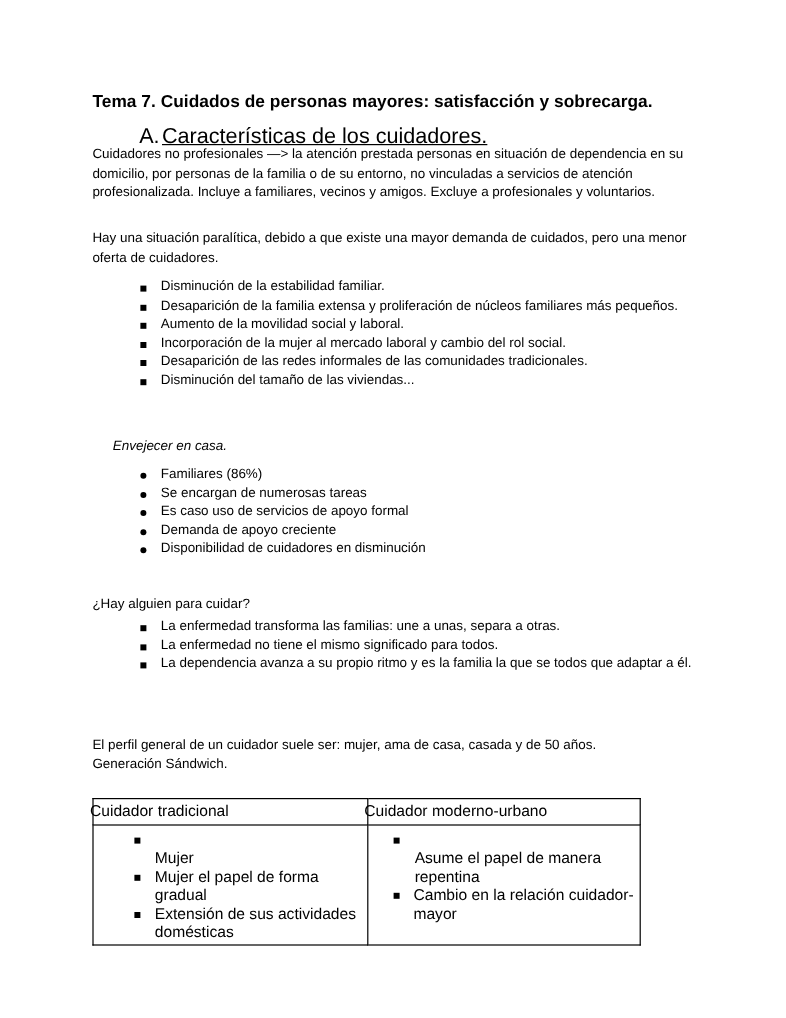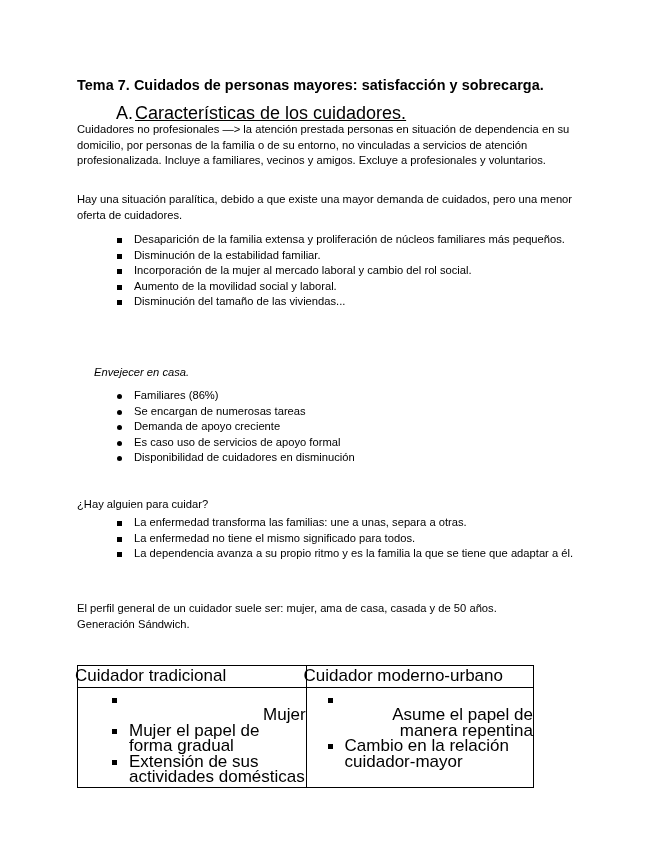--- a/index.html
+++ b/index.html
@@ -25,77 +25,78 @@
       content: ""; position: absolute; left: 1px; top: 6px; width: 5px; height: 5px; background: #000;
     }
     .list.dot li::before {
       content: ""; position: absolute; left: 1px; top: 6px; width: 5px; height: 5px; background: #000; border-radius: 50%;
     }
     .l1 { top: 232px; }
     .italic { left: 94px; top: 365px; font-style: italic; }
     .l2 { top: 388px; }
     .q { left: 77px; top: 497px; }
     .l3 { top: 515px; width: 468px; }
-    .p3 { top: 601px; }
+    .p3 { top: 614px; }
     table.cmp {
       position: absolute; left: 77px; top: 665px; width: 457px; border-collapse: collapse;
-      font-size: 17px; line-height: 15.5px;
+      font-size: 13px; line-height: 15.5px;
     }
     table.cmp th, table.cmp td { border: 1px solid #000; vertical-align: top; text-align: left; padding: 0; }
     table.cmp th { font-weight: normal; height: 19px; padding-top: 2px; }
     table.cmp th span { margin-left: -3px; display: inline-block; }
     table.cmp col.c1 { width: 229px; }
     table.cmp col.c2 { width: 228px; }
     .cell-list { list-style: none; margin: 0; padding: 4px 0 2px 33px; }
     .cell-list li { position: relative; padding-left: 18px; }
     .cell-list li::before {
       content: ""; position: absolute; left: 1px; top: 6px; width: 5px; height: 5px; background: #000;
     }
     .cell-list li.empty-first { height: 15px; }
-    .cell-list li.cont { padding-left: 18px; text-align: right; }
+    .cell-list li.cont { padding-left: 18px; }
     .cell-list li.cont::before { display: none; }
     .c2-list { padding-left: 20px; }
     .c2-list li.cont { padding-left: 19px; }
   </style>
 </head>
 <body>
 
 <div class="abs title">Tema 7. Cuidados de personas mayores: satisfacción y sobrecarga.</div>
 
 <div class="abs section-a">
   <span class="letter">A.</span><span class="txt">Características de los cuidadores.</span>
 </div>
 
 <div class="abs para p1">Cuidadores no profesionales —&gt; la atención prestada personas en situación de dependencia en su domicilio, por personas de la familia o de su entorno, no vinculadas a servicios de atención profesionalizada. Incluye a familiares, vecinos y amigos. Excluye a profesionales y voluntarios.</div>
 <div class="abs para p2">Hay una situación paralítica, debido a que existe una mayor demanda de cuidados, pero una menor oferta de cuidadores.</div>
 
 <ul class="abs list square l1">
+  <li>Disminución de la estabilidad familiar.</li>
   <li>Desaparición de la familia extensa y proliferación de núcleos familiares más pequeños.</li>
-  <li>Disminución de la estabilidad familiar.</li>
+  <li>Aumento de la movilidad social y laboral.</li>
   <li>Incorporación de la mujer al mercado laboral y cambio del rol social.</li>
-  <li>Aumento de la movilidad social y laboral.</li>
+  <li>Desaparición de las redes informales de las comunidades tradicionales.</li>
   <li>Disminución del tamaño de las viviendas...</li>
 </ul>
 
 <div class="abs italic">Envejecer en casa.</div>
 
 <ul class="abs list dot l2">
   <li>Familiares (86%)</li>
   <li>Se encargan de numerosas tareas</li>
+  <li>Es caso uso de servicios de apoyo formal</li>
   <li>Demanda de apoyo creciente</li>
-  <li>Es caso uso de servicios de apoyo formal</li>
   <li>Disponibilidad de cuidadores en disminución</li>
 </ul>
 
 <div class="abs q">¿Hay alguien para cuidar?</div>
 
 <ul class="abs list square l3">
   <li>La enfermedad transforma las familias: une a unas, separa a otras.</li>
   <li>La enfermedad no tiene el mismo significado para todos.</li>
-  <li>La dependencia avanza a su propio ritmo y es la familia la que se tiene que adaptar a él.</li>
+  <li>La dependencia avanza a su propio ritmo y es la familia la que se todos que adaptar a él.</li>
 </ul>
 
 <div class="abs para p3">
   <div>El perfil general de un cuidador suele ser: mujer, ama de casa, casada y de 50 años.</div>
   <div>Generación Sándwich.</div>
 </div>
 
 <table class="cmp">
   <colgroup>
       <col class="c1">

